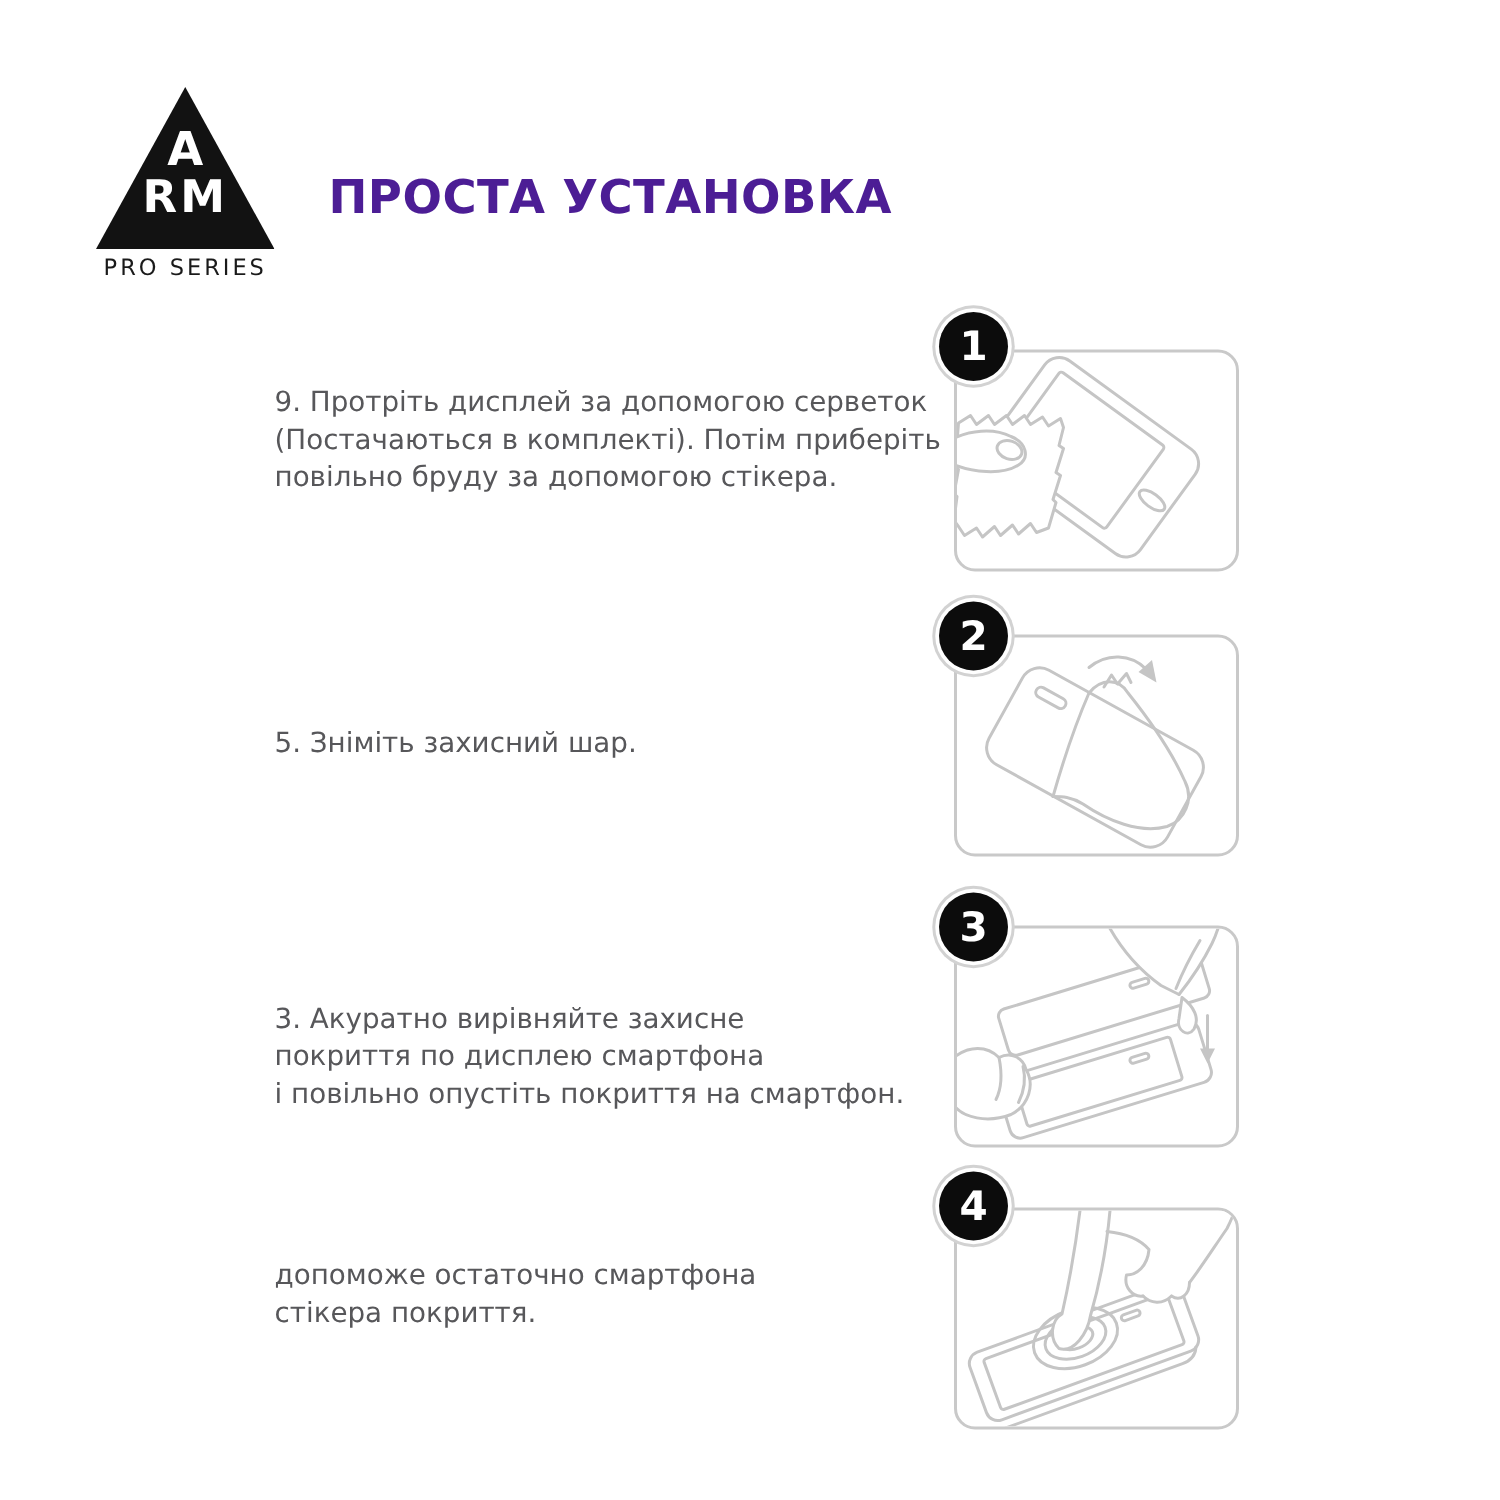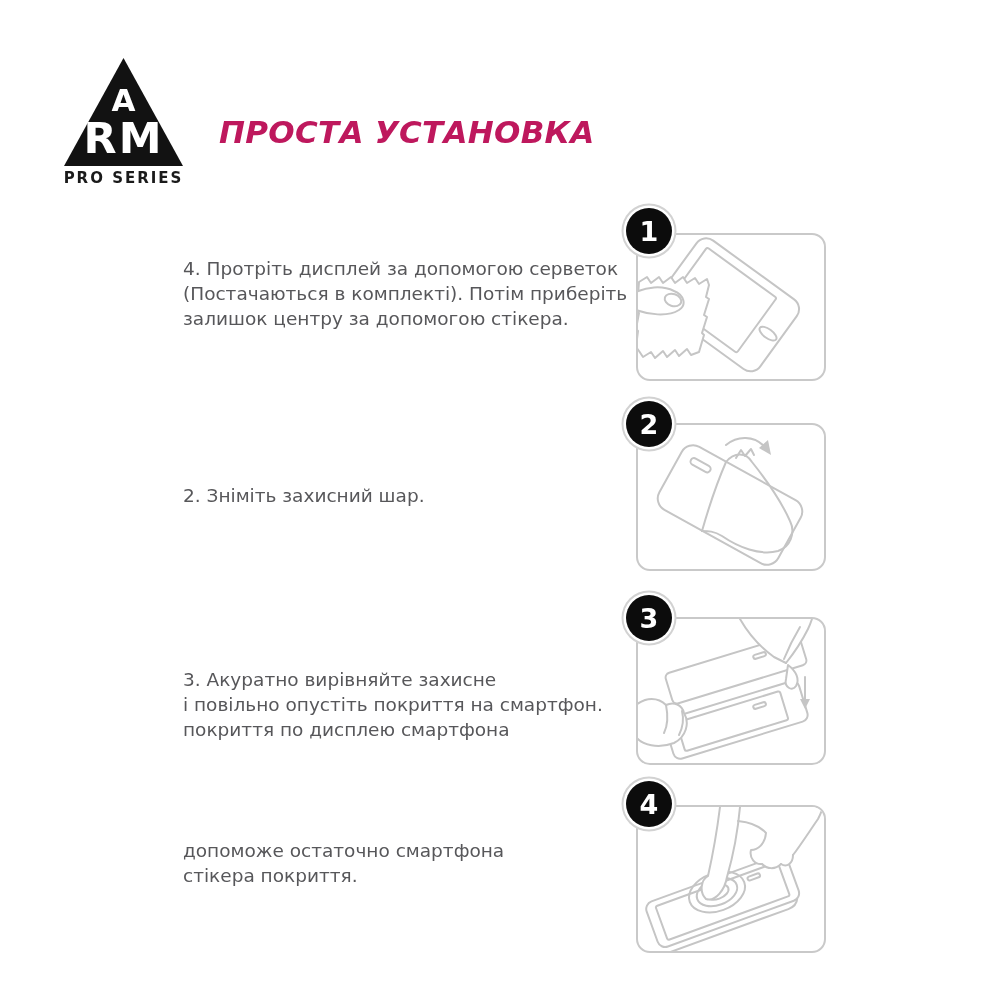--- a/index.html
+++ b/index.html
@@ -7,27 +7,27 @@
        font-family:"DejaVu Sans","Liberation Sans",sans-serif;}
   #canvas{position:relative;width:1000px;height:1000px;background:#fff;}
 
   
   .logo{position:absolute;left:0;top:0;width:230px;height:210px;}
   .logo-triangle{position:absolute;left:64px;top:58px;width:119px;height:108px;
        background:#121212;clip-path:polygon(50% 0,0 100%,100% 100%);}
   .logo-a{position:absolute;left:64px;top:85px;width:119px;text-align:center;
        color:#fff;font-size:31px;font-weight:700;line-height:1;}
   .logo-rm{position:absolute;left:64px;top:117px;width:119px;text-align:center;
-       color:#fff;font-size:43px;font-weight:700;line-height:1;letter-spacing:2px;}
+       color:#fff;font-size:30px;font-weight:700;line-height:1;letter-spacing:2px;}
   .logo-caption{position:absolute;left:50px;top:169px;width:147px;text-align:center;
-       color:#1a1a1a;font-size:15px;font-weight:700;letter-spacing:2px;}
+       color:#1a1a1a;font-size:15px;font-weight:400;letter-spacing:2px;}
 
   
   .title{position:absolute;left:219px;top:114px;font-size:31px;font-weight:800;
-       color:#be185d;letter-spacing:.3px;white-space:nowrap;font-style:italic;}
+       color:#4c1d95;letter-spacing:.3px;white-space:nowrap;}
 
   
   .text{position:absolute;left:183px;width:455px;font-size:18.5px;line-height:25px;
        color:#57575a;}
   .s1 .text{top:256px}
   .s2 .text{top:483px}
   .s3 .text{top:667px}
   .s4 .text{top:838px}
 
   
@@ -58,44 +58,44 @@
     <div class="logo-triangle"></div>
     <div class="logo-a">A</div>
     <div class="logo-rm">RM</div>
     <div class="logo-caption">PRO SERIES</div>
   </div>
 
   <div class="title">ПРОСТА УСТАНОВКА</div>
 
   <section class="step s1">
     <div class="text">
-      <div>4. Протріть дисплей за допомогою серветок</div>
+      <div>9. Протріть дисплей за допомогою серветок</div>
       <div>(Постачаються в комплекті). Потім приберіть</div>
-      <div>залишок центру за допомогою стікера.</div>
+      <div>повільно бруду за допомогою стікера.</div>
     </div>
     <div class="badge">1</div>
     <div class="panel">
       <svg class="art" viewBox="0 0 186 144">
         <g stroke="#c5c5c5" stroke-width="2" fill="none" stroke-linecap="round" stroke-linejoin="round">
           <g transform="rotate(36 92 71)">
             <rect x="28" y="28" width="124" height="86" rx="12" fill="#ffffff"></rect>
             <rect x="39" y="37" width="86" height="68" rx="2"></rect>
             <ellipse cx="139" cy="71" rx="10" ry="4.5"></ellipse>
           </g>
           <path d="M1,47 L9,42 L13,48 L21,42 L25,48 L33,42 L37,48 L45,42 L49,48 L57,43 L61,49 L69,44 L71,50 L68,62 L71,64 L66,80 L69,82 L64,98 L66,100 L61,117 L53,120 L49,114 L41,121 L37,115 L29,122 L25,116 L17,123 L13,117 L5,122 L1,116 L-2,112 L0,96 L-2,94 L1,78 L-2,76 L0,60 Z" fill="#ffffff"></path>
           <path d="M-4,58 C8,52 24,50 36,56 C46,60 49,70 41,75 C30,82 10,80 -4,74 Z" fill="#ffffff"></path>
           <ellipse cx="35" cy="65" rx="8.5" ry="6" transform="rotate(18 35 65)" fill="#ffffff"></ellipse>
         </g>
       </svg>
     </div>
   </section>
 
   <section class="step s2">
     <div class="text">
-      <div>2. Зніміть захисний шар.</div>
+      <div>5. Зніміть захисний шар.</div>
     </div>
     <div class="badge">2</div>
     <div class="panel">
       <svg class="art" viewBox="0 0 186 144">
         <g stroke="#c5c5c5" stroke-width="2" fill="none" stroke-linecap="round" stroke-linejoin="round">
           <g transform="rotate(29 92 80)">
             <rect x="24" y="44" width="136" height="72" rx="13" fill="#ffffff"></rect>
             <rect x="36" y="56" width="22" height="7" rx="3.5"></rect>
           </g>
           <path d="M88,37 C78,60 70,85 64,106"></path>
@@ -104,22 +104,22 @@
           <path d="M88,20 C100,10 116,11 126,21"></path>
           <path d="M133,30 L121,23 L130,15 Z" fill="#c5c5c5" stroke="none"></path>
         </g>
       </svg>
     </div>
   </section>
 
   <section class="step s3">
     <div class="text">
       <div>3. Акуратно вирівняйте захисне</div>
+      <div>покриття по дисплею смартфона</div>
       <div>і повільно опустіть покриття на смартфон.</div>
-      <div>покриття по дисплею смартфона</div>
     </div>
     <div class="badge">3</div>
     <div class="panel">
       <svg class="art" viewBox="0 0 186 144">
         <g stroke="#c5c5c5" stroke-width="2" fill="none" stroke-linecap="round" stroke-linejoin="round">
           <g transform="rotate(-17 98 100)">
             <rect x="28" y="80" width="140" height="42" rx="7" fill="#ffffff"></rect>
             <rect x="40" y="86" width="108" height="30" rx="2"></rect>
             <rect x="118" y="92" width="13" height="4" rx="2"></rect>
           </g>

